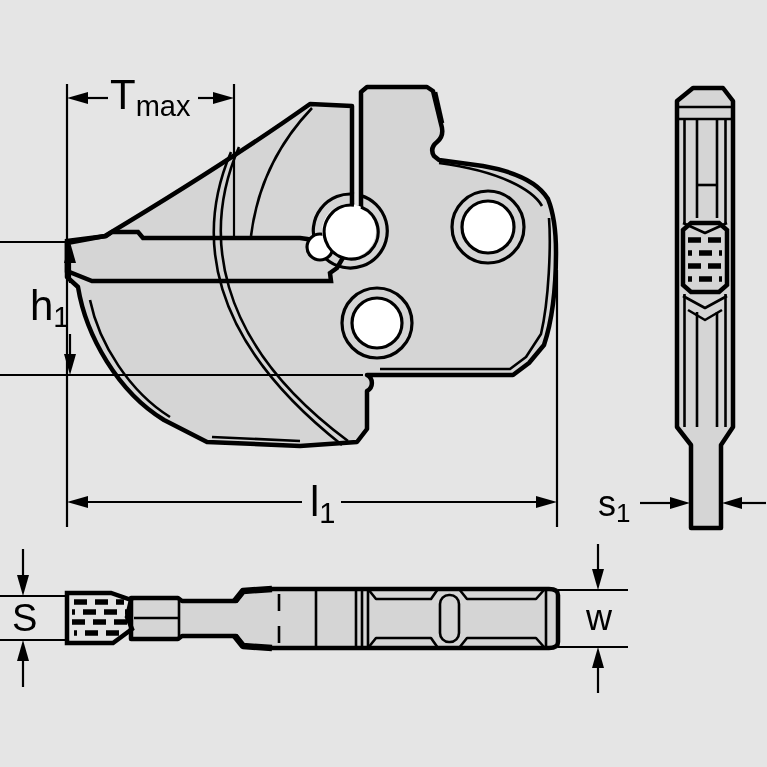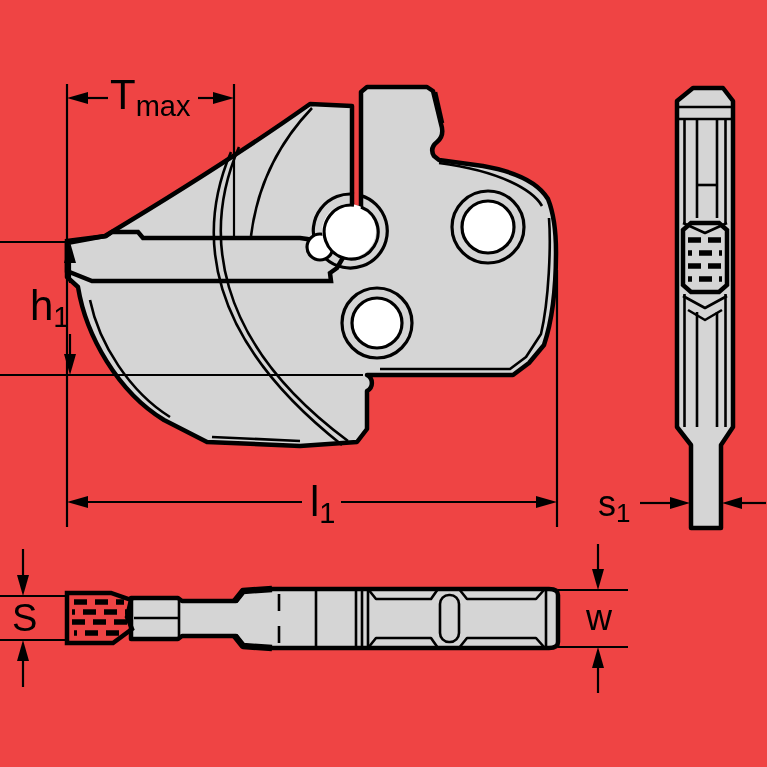--- a/index.html
+++ b/index.html
@@ -1,16 +1,16 @@
 <!DOCTYPE html>
 <html><head>
 <meta charset="utf-8">
 <style>
   html,body{margin:0;padding:0;background:#ffffff;}
-  .stage{width:767px;height:767px;position:relative;background:#ef4444;}
+  .stage{width:767px;height:767px;position:relative;background:#e5e5e5;}
   svg{display:block;}
   text{font-family:"Liberation Sans",sans-serif;fill:#000;}
   .body-shape{stroke:#000;stroke-width:4.5;stroke-linejoin:round;}
   .inner{fill:none;stroke:#000;stroke-width:2.6;stroke-linejoin:round;}
   .thick{fill:none;stroke:#000;stroke-width:6.5;stroke-linejoin:round;}
   .ring{fill:none;stroke:#000;stroke-width:3.2;}
   .hole{fill:#ffffff;stroke:#000;stroke-width:3.2;}
   .dim{fill:none;stroke:#000;stroke-width:2.2;}
   .arrow{fill:#000;stroke:none;}
   .stripe{fill:none;stroke:#000;stroke-width:5.5;}

